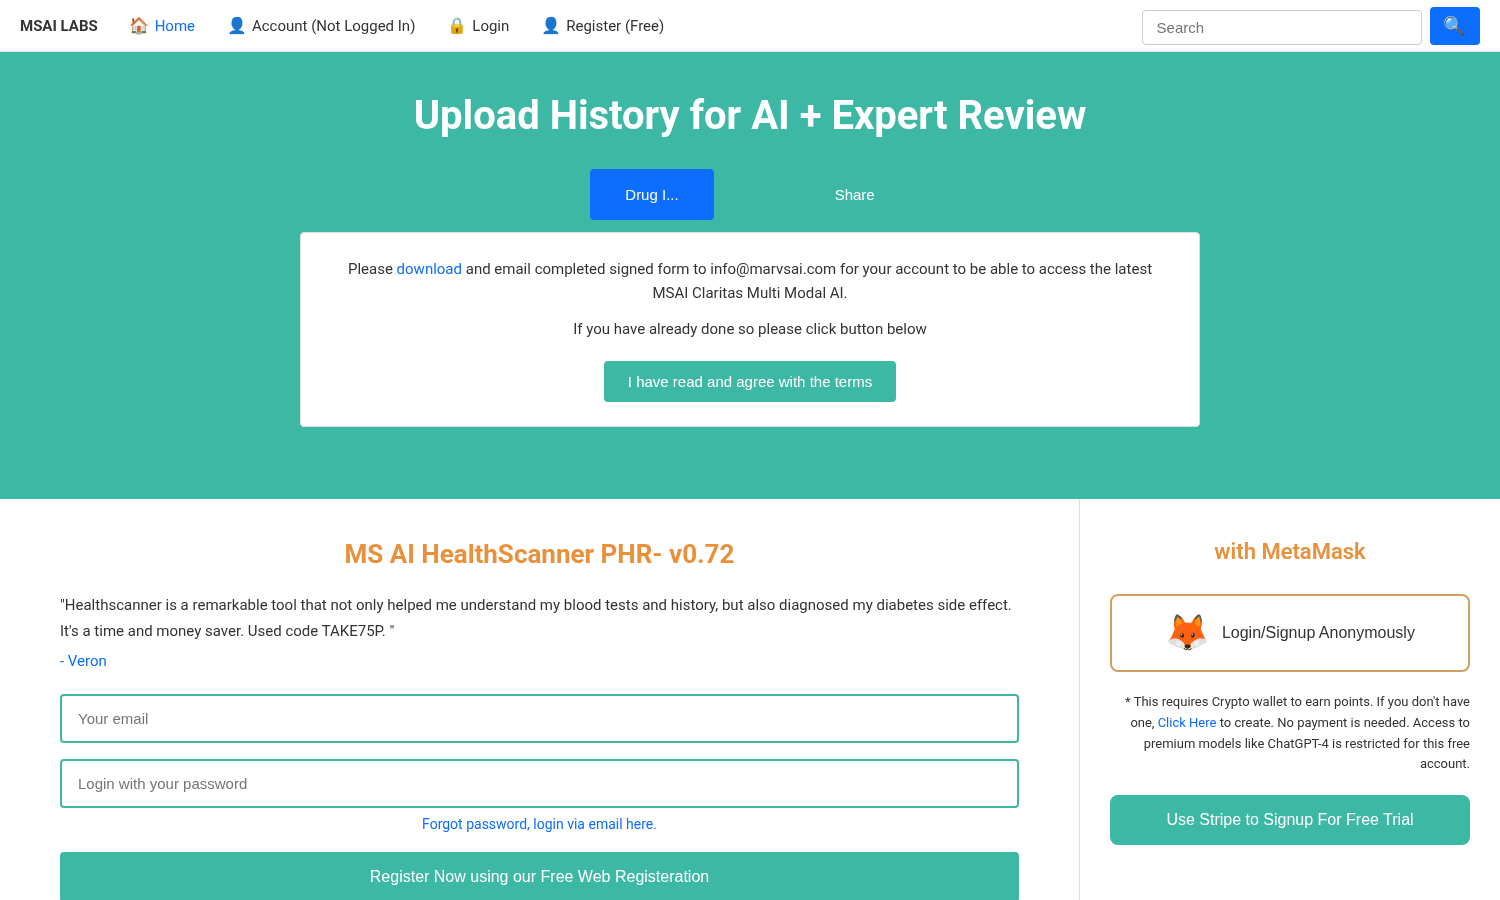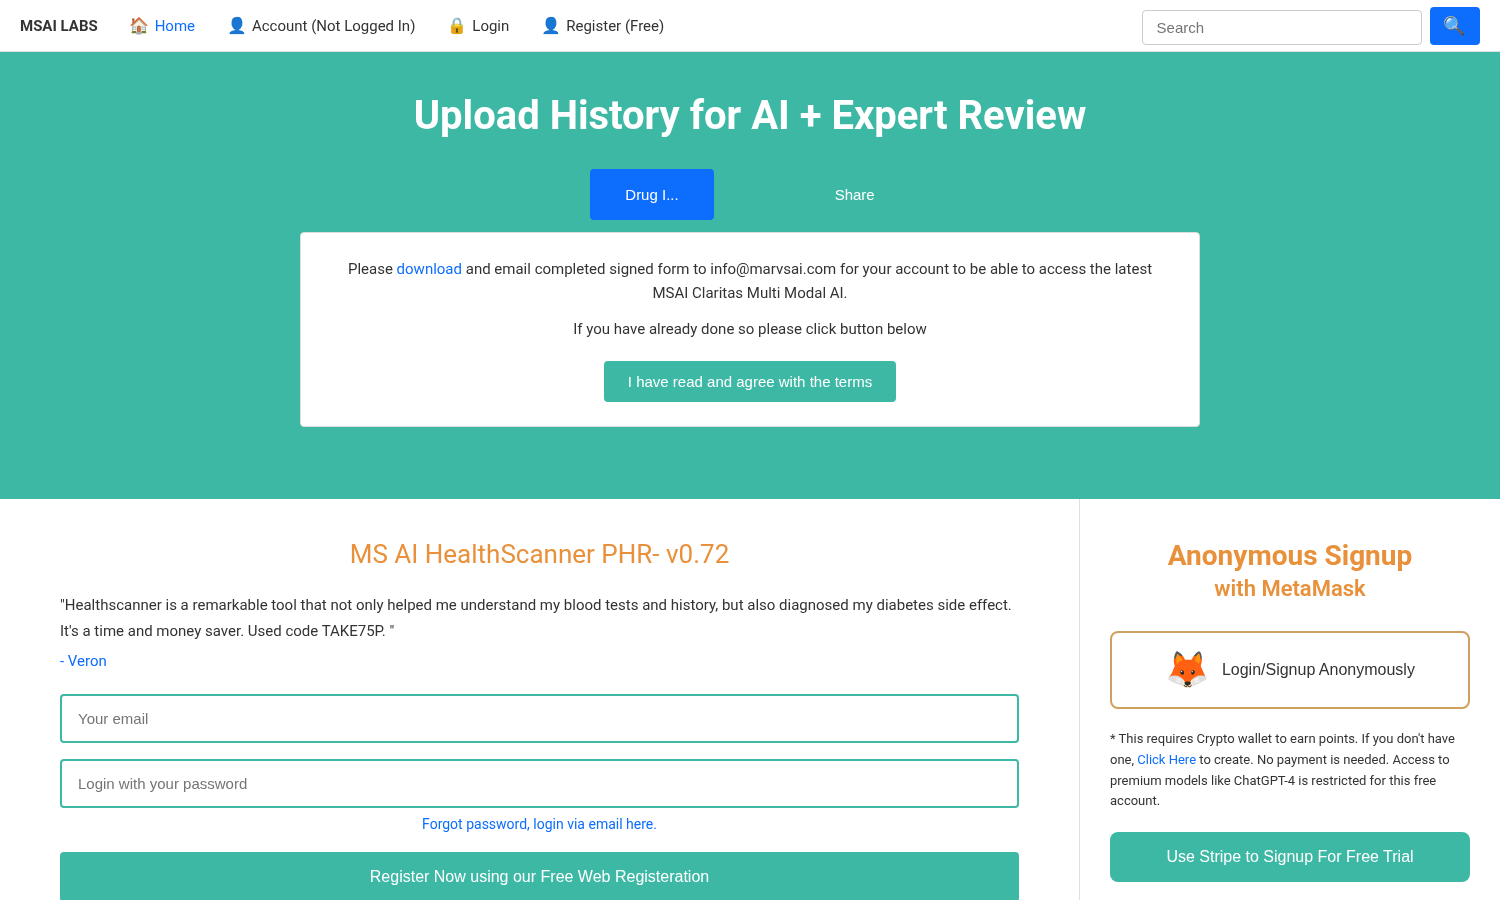--- a/index.html
+++ b/index.html
@@ -161,21 +161,21 @@
     
     .left-panel {
       flex: 1;
       padding: 40px 60px;
       background: #fff;
       border-right: 1px solid #e0e0e0;
     }
     .panel-title {
       color: #e8903a;
       font-size: 26px;
-      font-weight: 400;
+      font-weight: 700;
       text-align: center;
       margin-bottom: 24px;
     }
     .testimonial {
       font-size: 15px;
       color: #333;
       line-height: 1.7;
       margin-bottom: 8px;
     }
     .testimonial-author {
@@ -249,21 +249,21 @@
       background: #fff;
       cursor: pointer;
       margin-bottom: 20px;
       color: #333;
     }
     .metamask-icon { font-size: 36px; }
     .metamask-text { font-size: 16px; font-weight: 500; }
     .crypto-note {
       font-size: 13px;
       color: #333;
-      text-align: left;
+      text-align: right;
       line-height: 1.6;
       margin-bottom: 20px;
     }
     .crypto-note a { color: #0d6efd; text-decoration: none; }
     .stripe-btn {
       width: 100%;
       background: #3db8a5;
       color: #fff;
       border: none;
       border-radius: 8px;
@@ -332,21 +332,20 @@
     <input class="form-input" type="email" placeholder="Your email" style="">
     <input class="form-input" type="password" placeholder="Login with your password" style="">
     <a href="#" class="forgot-link">
       <span>Forgot password, login via email here</span><span>.</span>
     </a>
     <button class="register-btn">Register Now using our Free Web Registeration</button>
     
   </div>
 
   <div class="right-panel">
-    <h2 class="right-title">Anonymous Signup</h2>
     <h3 class="right-subtitle">with MetaMask</h3>
     <button class="metamask-btn">
       <span class="metamask-icon">🦊</span>
       <span class="metamask-text">Login/Signup Anonymously</span>
     </button>
     <p class="crypto-note">
       <span>* This requires Crypto wallet to earn points. If you don't have one,</span>
       <a href="#">Click Here</a>
       <span>to create. No payment is needed. Access to premium models like ChatGPT-4 is restricted for this free account.</span>
     </p>

